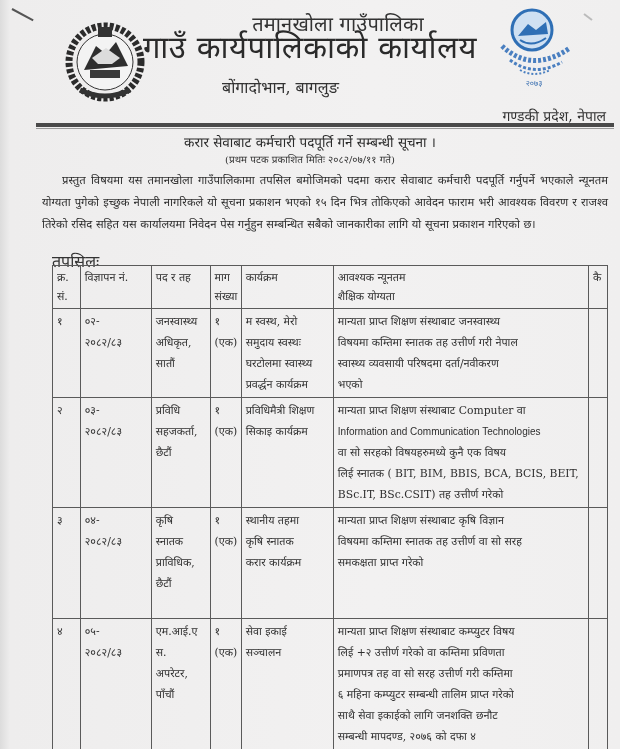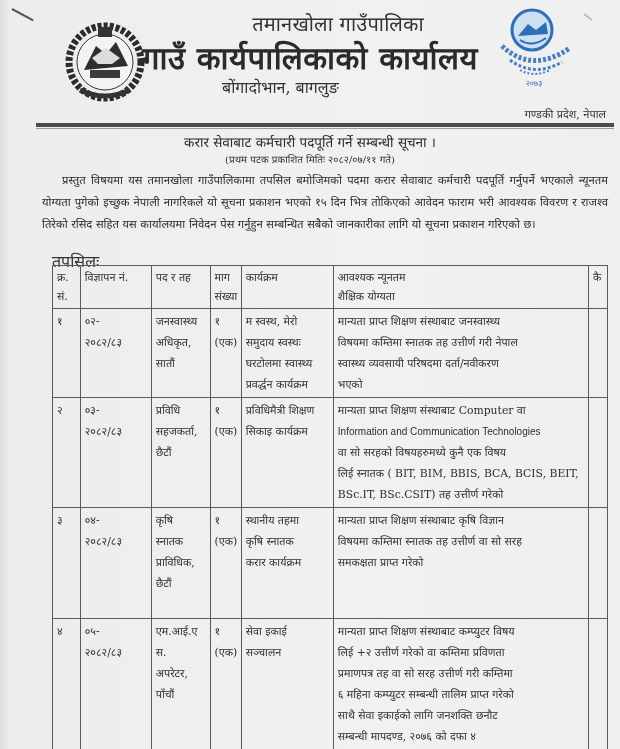--- a/index.html
+++ b/index.html
@@ -22,29 +22,29 @@
     position: absolute; left: 62px; top: 18px; width: 86px; height: 86px;
   }
   .seal {
     position: absolute; left: 492px; top: 4px; width: 110px; height: 86px;
   }
   .hdr-line1 {
     position: absolute; left: 0; width: 620px; top: 10px; text-align: center;
     font-size: 20px; color: #333; letter-spacing: 0.2px; margin-left: 28px;
   }
   .hdr-line2 {
-    position: absolute; left: 0; width: 620px; top: 36px; text-align: center;
-    font-size: 31px; color: #2a2a2a; font-weight: bold; letter-spacing: 0.5px;
+    position: absolute; left: 0; width: 620px; top: 25px; text-align: center;
+    font-size: 31px; color: #2a2a2a; font-weight: normal; letter-spacing: 0.5px;
   }
   .hdr-line3 {
     position: absolute; left: 0; width: 561px; top: 76px; text-align: center;
     font-size: 16px; color: #333;
   }
   .province {
-    position: absolute; right: 14px; top: 106px; font-size: 11px; color: #333;
+    position: absolute; right: 14px; top: 106px; font-size: 14px; color: #333;
   }
   .divider {
     position: absolute; left: 36px; top: 123px; width: 578px; height: 4px;
     background: #4a4a4a;
   }
   .divider2 {
     position: absolute; left: 36px; top: 128px; width: 578px; height: 1px;
     background: #9a9a9a;
   }
   .notice-title {

